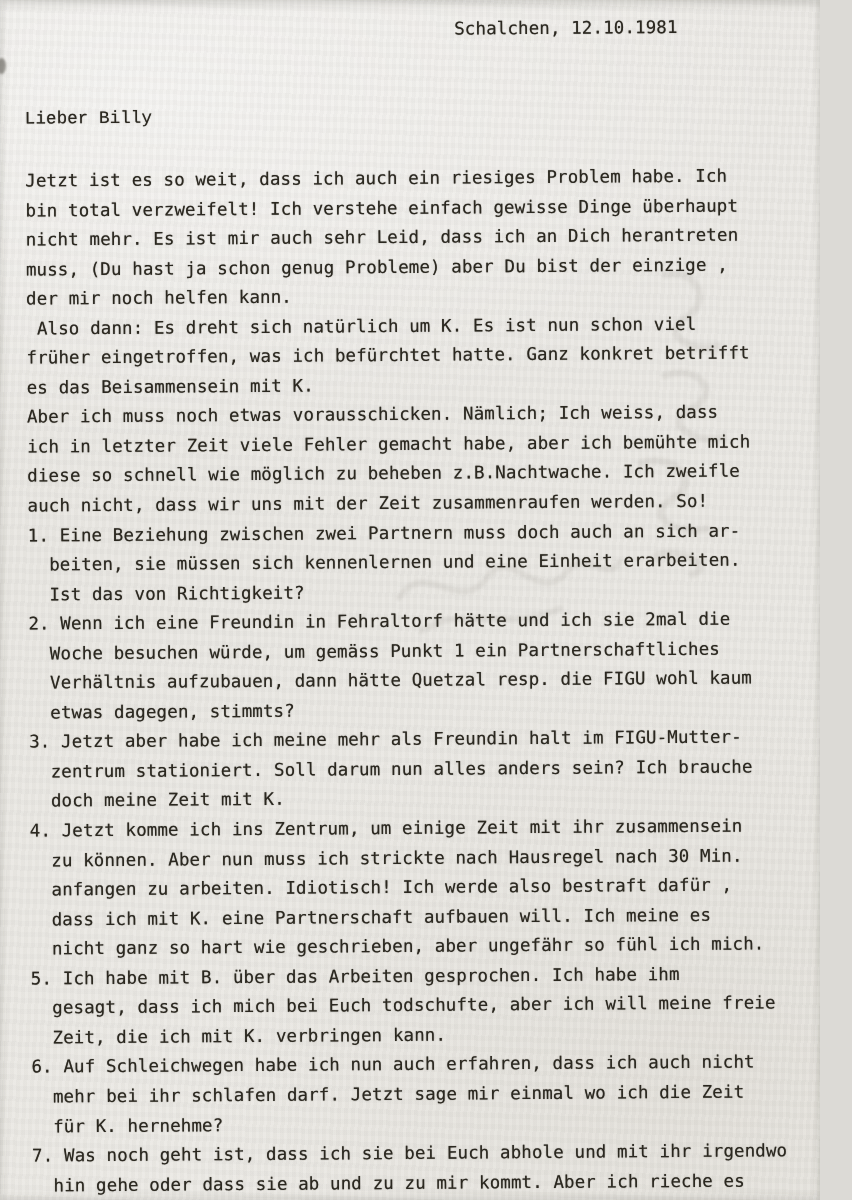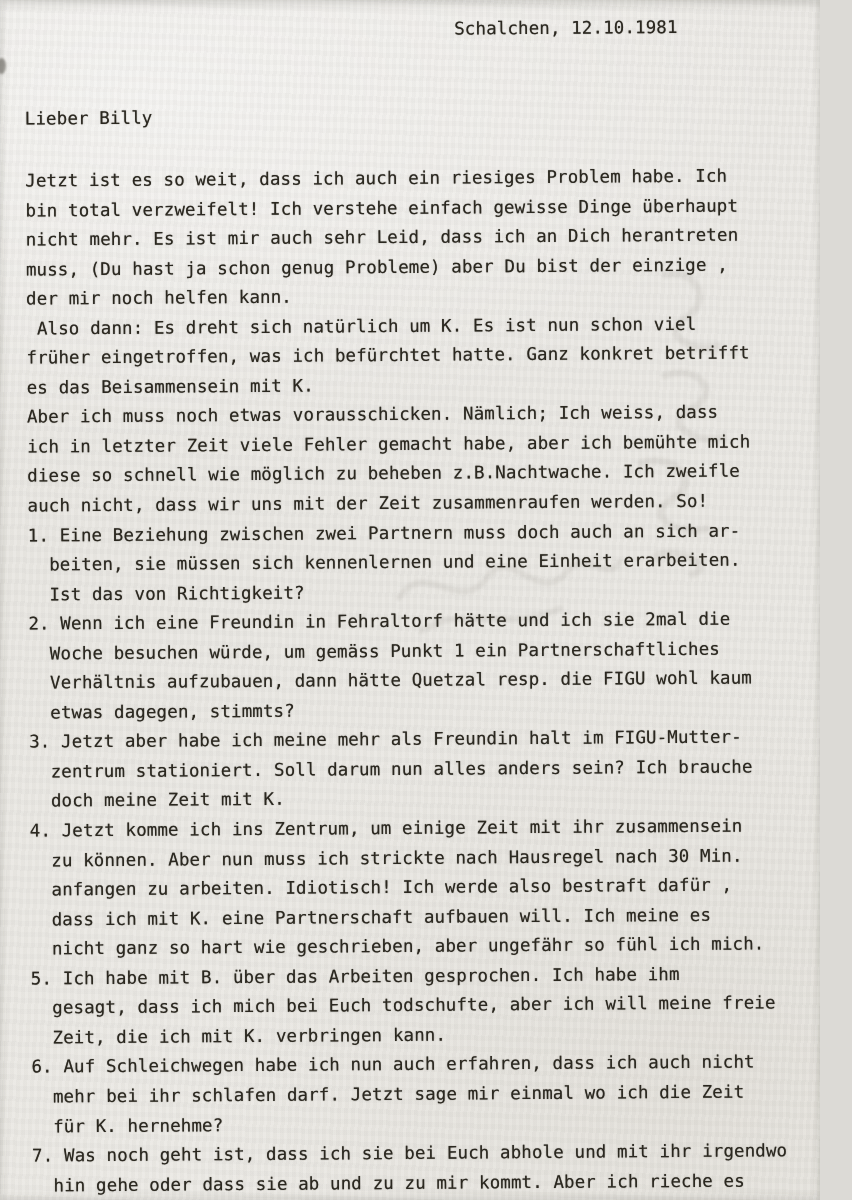--- a/index.html
+++ b/index.html
@@ -36,21 +36,21 @@
   .typewriter{
     font-size:17.5px;
     letter-spacing:0.1px;
     text-shadow:0 0 1px rgba(43,40,32,0.65);
     white-space:pre;
   }
   .dateline{
     position:absolute;top:16px;left:454px;
   }
   .salutation{
-    position:absolute;top:103px;left:24px;
+    position:absolute;top:103px;left:24px;font-family:Liberation Mono, monospace;
   }
   .letter-body{
     position:absolute;top:161px;left:24px;
   }
   .line{
     height:29.55px;line-height:29.55px;
   }
   .u{
     text-decoration-thickness:2px;
     text-underline-offset:4px;

